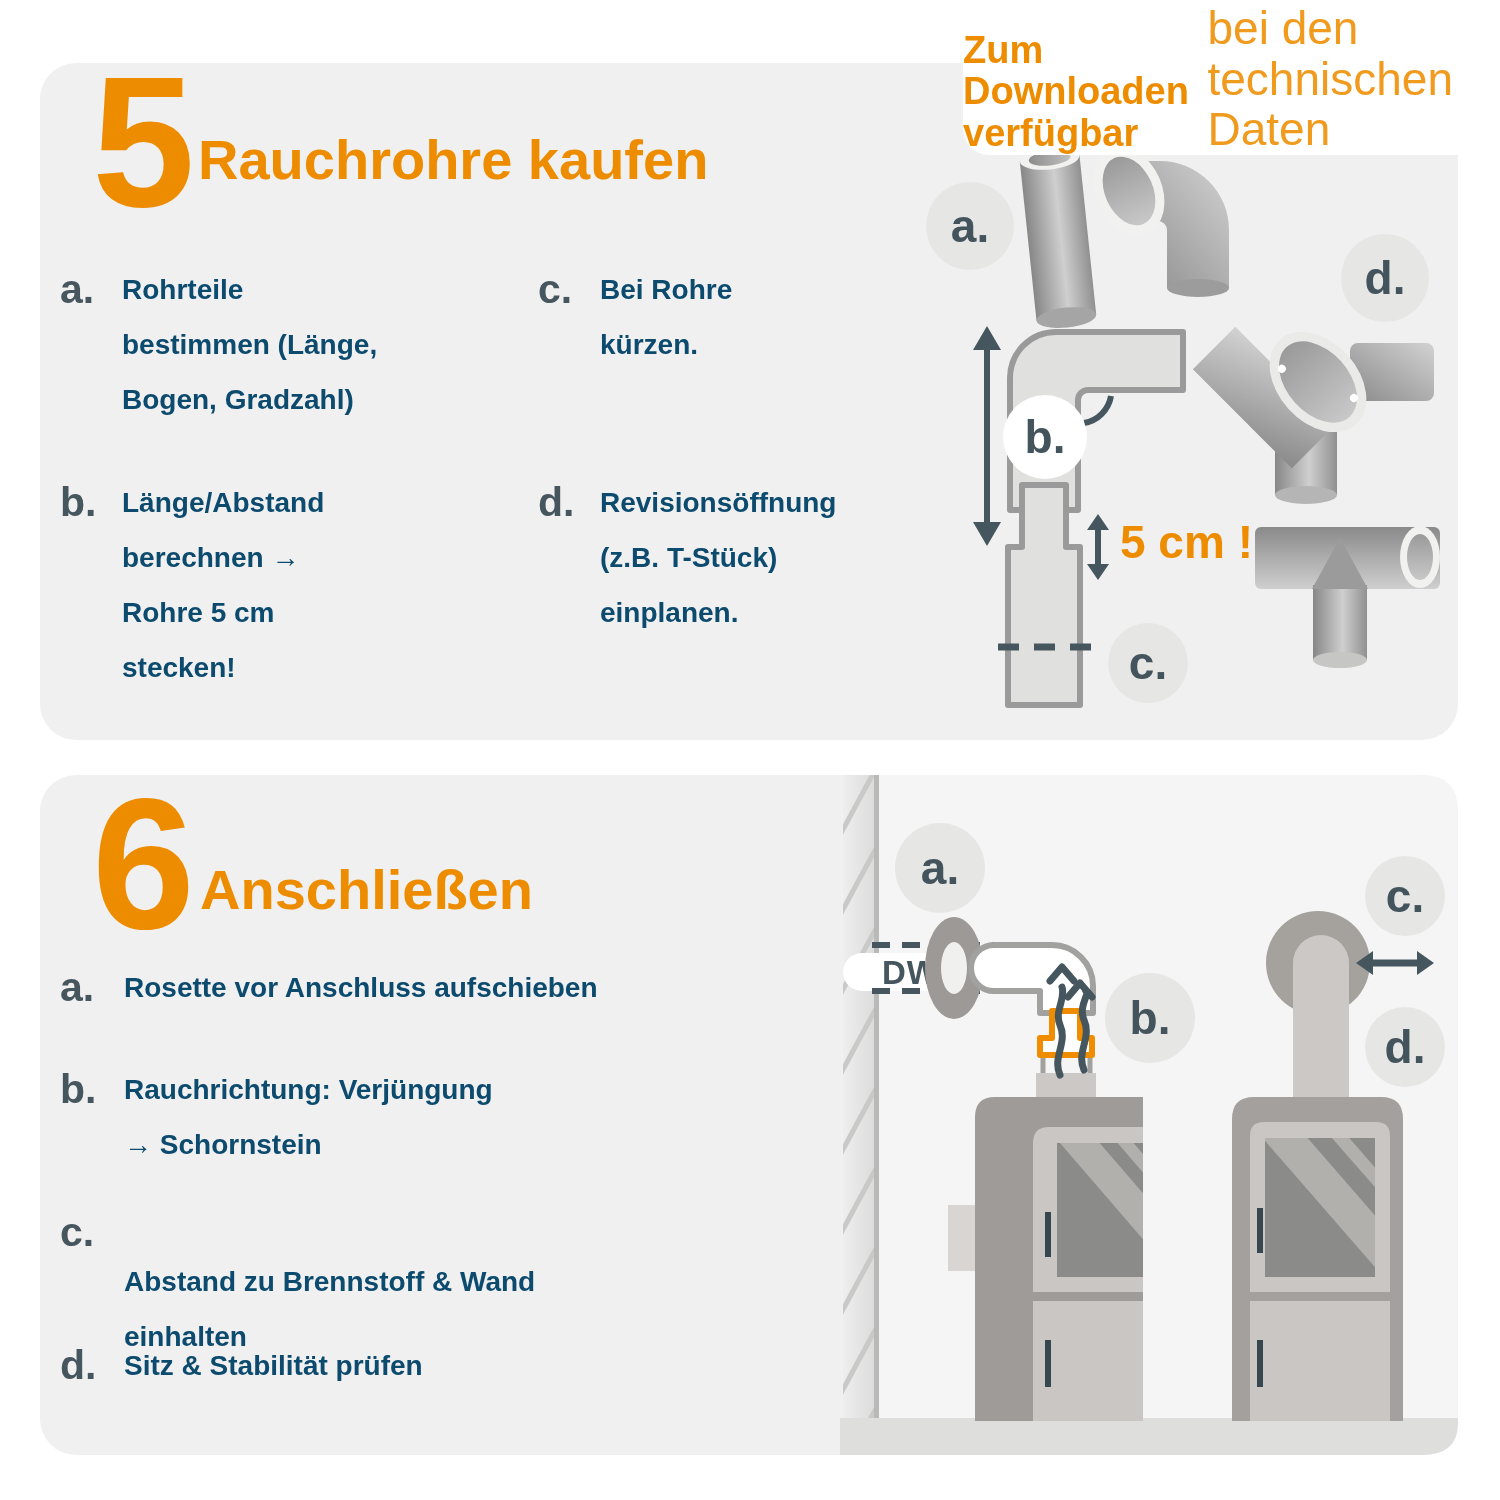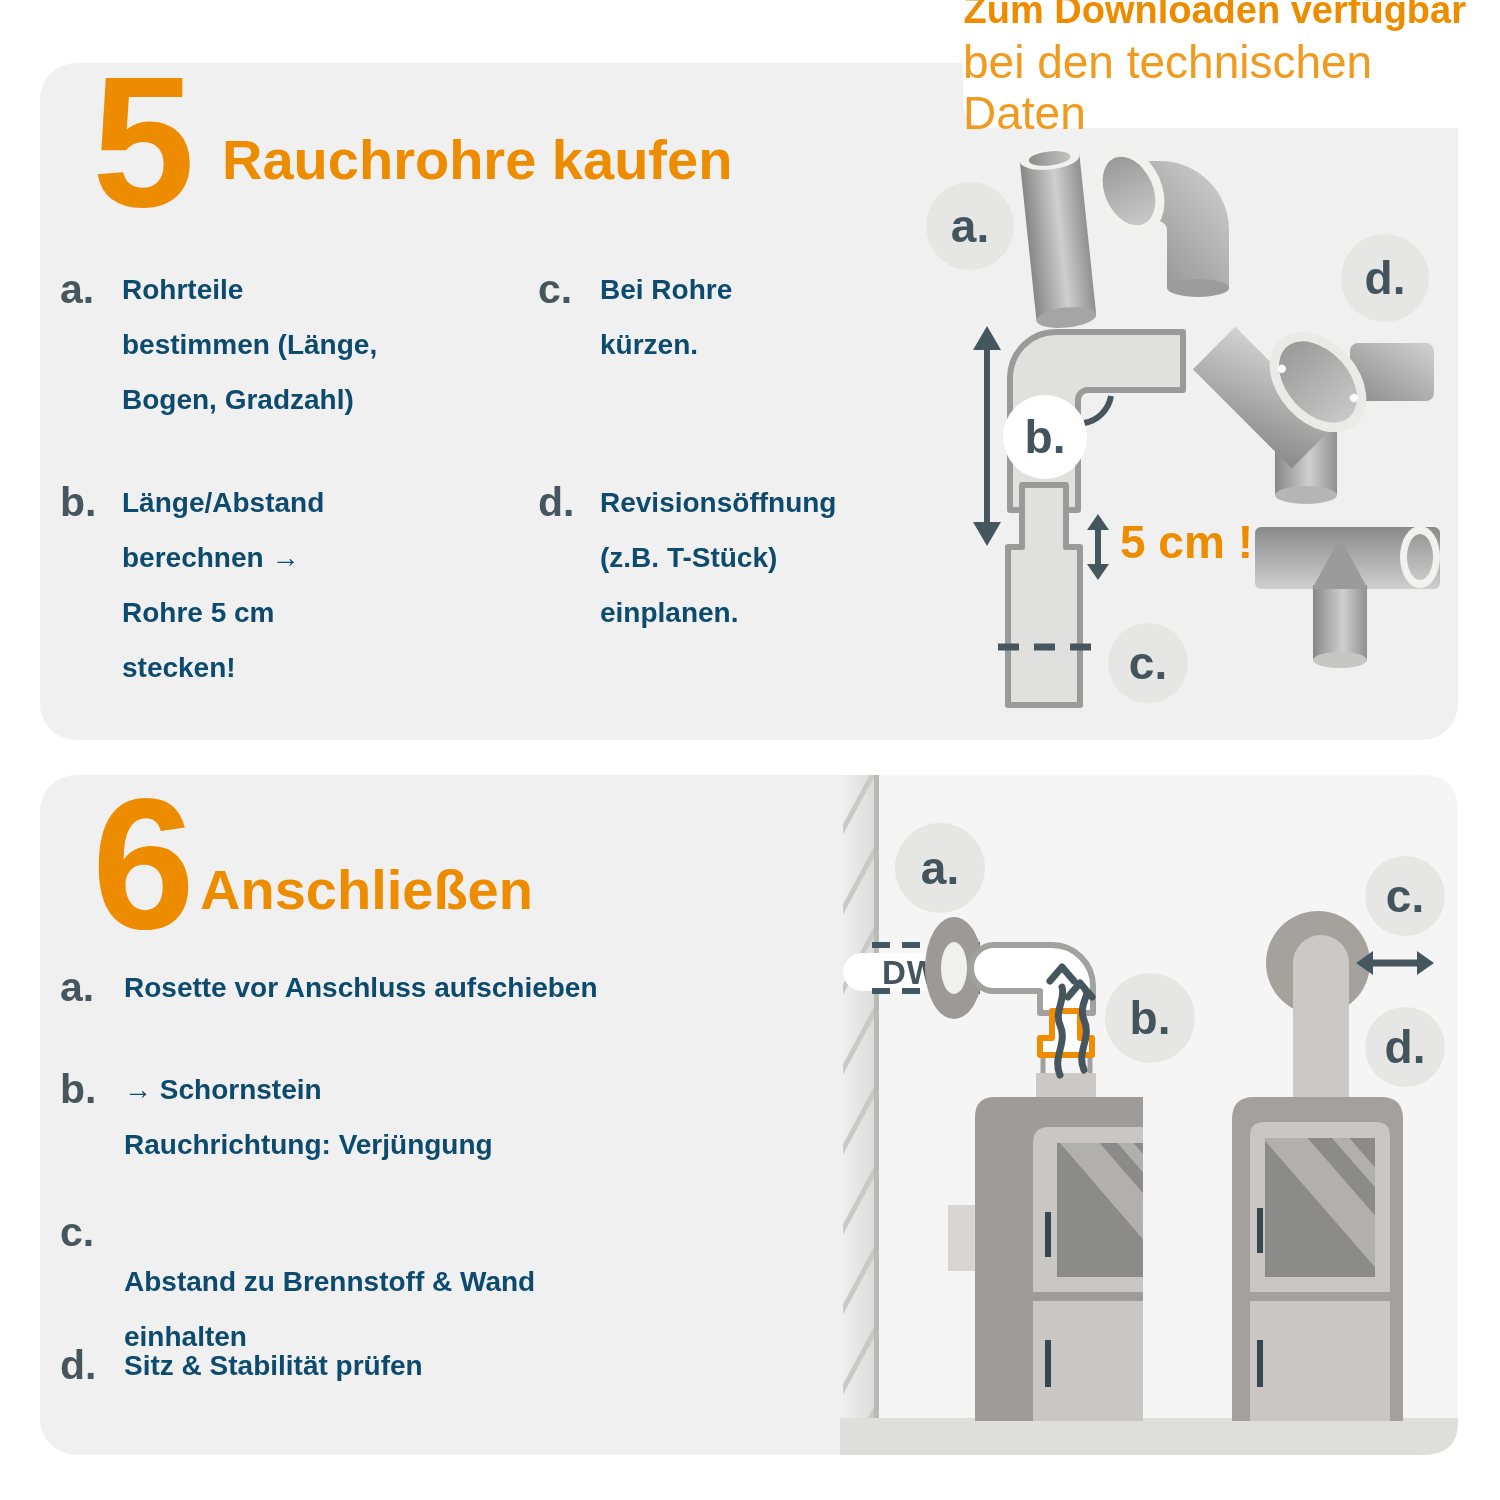--- a/index.html
+++ b/index.html
@@ -6,22 +6,22 @@
   .canvas{
     position:relative;width:1500px;height:1500px;background:#ffffff;
     font-family:"Liberation Sans", sans-serif;overflow:hidden;
   }
   .panel{
     position:absolute;left:40px;width:1418px;background:#f0f0f1;border-radius:36px;
   }
   #panel5{top:63px;height:677px;}
   #panel6{top:775px;height:680px;}
   .dl-note{
-    position:absolute;top:0;right:0;width:537px;height:128px;background:#ffffff;
-    border-bottom-left-radius:26px;display:flex;flex-direction:column;justify-content:center;
+    position:absolute;top:0;right:0;width:537px;height:155px;background:#ffffff;
+    border-bottom-left-radius:26px;display:flex;flex-direction:row;justify-content:center;
     align-items:flex-end;padding-right:34px;box-sizing:border-box;gap:6px;z-index:5;
   }
   .dl-line1{color:#EE8C00;font-size:38px;font-weight:bold;line-height:1.1;}
   .dl-line2{color:#F09A1E;font-size:46px;line-height:1.1;}
   .step-number{
     position:absolute;color:#EE8C00;font-weight:bold;font-size:185px;line-height:1;z-index:2;
   }
   .step-title{
     position:absolute;color:#EE8C00;font-weight:bold;font-size:56px;line-height:1;z-index:2;
   }
@@ -43,21 +43,21 @@
 
   <div class="panel" id="panel5"></div>
   <div class="panel" id="panel6"></div>
 
   <div class="dl-note">
     <div class="dl-line1">Zum Downloaden verfügbar</div>
     <div class="dl-line2">bei den technischen Daten</div>
   </div>
 
   <div class="step-number" style="left:92px;top:50px;">5</div>
-  <div class="step-title" style="left:198px;top:132px;margin-left:24px;">Rauchrohre kaufen</div>
+  <div class="step-title" style="left:198px;top:132px;">Rauchrohre kaufen</div>
 
   <div class="ltr" style="left:60px;top:262px;">a.</div>
   <div class="txt" style="left:122px;top:262px;">
     <div>Rohrteile</div>
     <div>bestimmen (Länge,</div>
     <div>Bogen, Gradzahl)</div>
   </div>
   <div class="ltr" style="left:60px;top:475px;">b.</div>
   <div class="txt" style="left:122px;top:475px;">
     <div>Länge/Abstand</div>
@@ -179,22 +179,22 @@
 
   <div class="step-number" style="left:92px;top:772px;">6</div>
   <div class="step-title" style="left:200px;top:862px;">Anschließen</div>
 
   <div class="ltr" style="left:60px;top:960px;">a.</div>
   <div class="txt" style="left:124px;top:960px;">
     <div>Rosette vor Anschluss aufschieben</div>
   </div>
   <div class="ltr" style="left:60px;top:1062px;">b.</div>
   <div class="txt" style="left:124px;top:1062px;">
+    <div>Rauchrichtung: Verjüngung</div>
     <div>→ Schornstein</div>
-    <div>Rauchrichtung: Verjüngung</div>
   </div>
   <div class="ltr" style="left:60px;top:1205px;">c.</div>
   <div class="txt" style="left:124px;top:1254px;">
     <div>Abstand zu Brennstoff &amp; Wand</div>
     <div>einhalten</div>
   </div>
   <div class="ltr" style="left:60px;top:1338px;">d.</div>
   <div class="txt" style="left:124px;top:1338px;">
     <div>Sitz &amp; Stabilität prüfen</div>
   </div>

